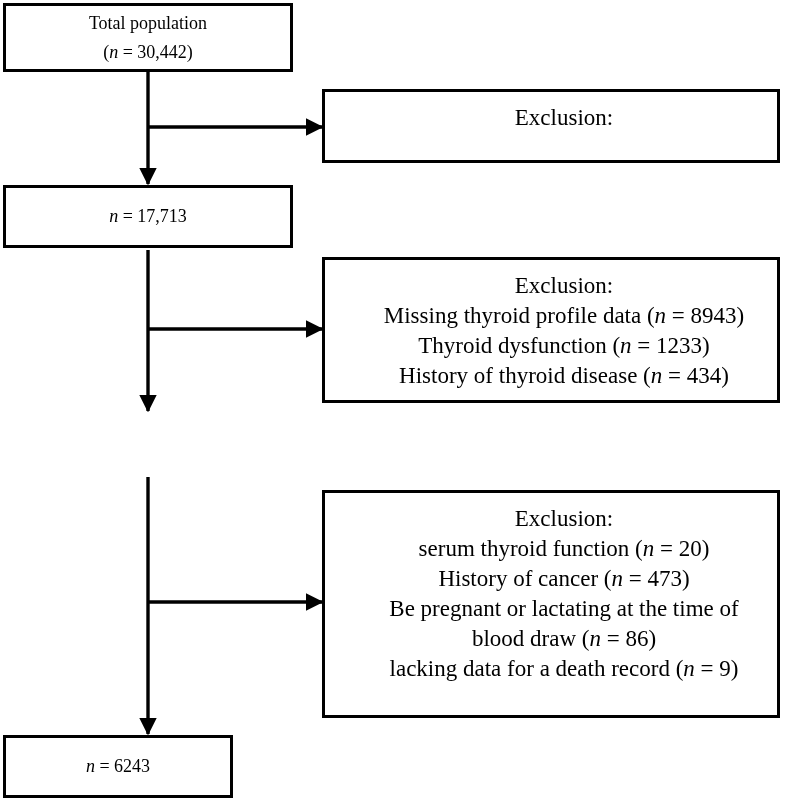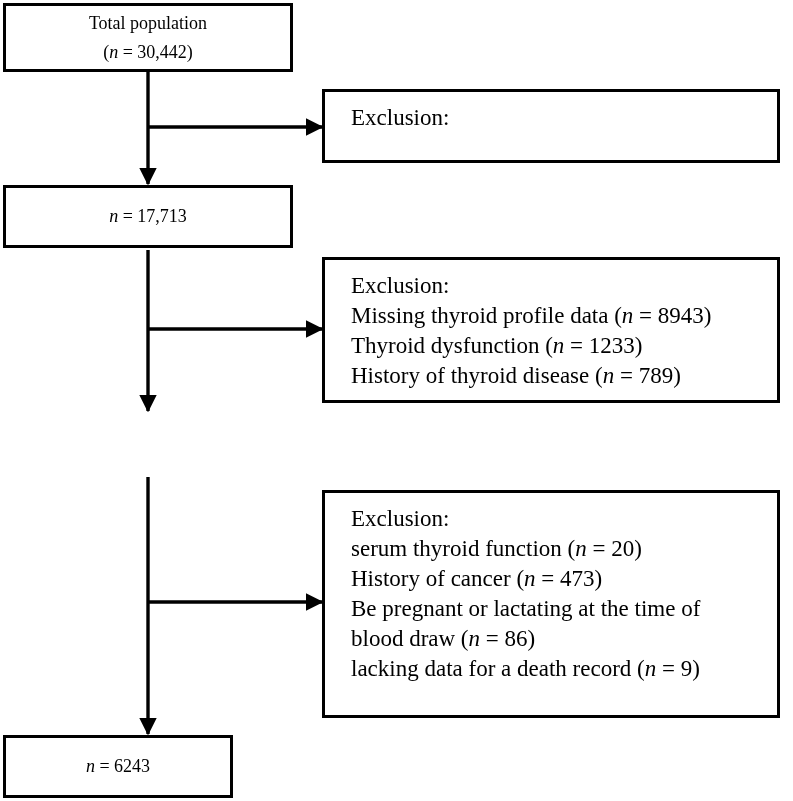--- a/index.html
+++ b/index.html
@@ -28,20 +28,21 @@
     justify-content: center;
     text-align: center;
   }
   .flow-text {
     font-size: 18px;
     line-height: 29px;
     white-space: pre-line;
   }
   .excl-box {
     padding: 11px 0 8px 26px;
+    text-align: center;
   }
   .excl-line {
     font-size: 23px;
     line-height: 30px;
     white-space: nowrap;
   }
   .ital {
     font-style: italic;
   }
   svg.connectors {
@@ -91,21 +92,21 @@
   </div>
 
   <div class="box flow-box" style="left:3px; top:185px; width:290px; height:63px;">
     <div class="flow-text"><span class="ital">n</span><span> = 17,713</span></div>
   </div>
 
   <div class="box excl-box" style="left:322px; top:257px; width:458px; height:146px;">
     <div class="excl-line">Exclusion:</div>
     <div class="excl-line"><span>Missing thyroid profile data (</span><span class="ital">n</span><span> = 8943)</span></div>
     <div class="excl-line"><span>Thyroid dysfunction (</span><span class="ital">n</span><span> = 1233)</span></div>
-    <div class="excl-line"><span>History of thyroid disease (</span><span class="ital">n</span><span> = 789)</span></div>
+    <div class="excl-line"><span>History of thyroid disease (</span><span class="ital">n</span><span> = 434)</span></div>
   </div>
 
 
   <div class="box excl-box" style="left:322px; top:490px; width:458px; height:228px;">
     <div class="excl-line">Exclusion:</div>
     <div class="excl-line"><span>serum thyroid function (</span><span class="ital">n</span><span> = 20)</span></div>
     <div class="excl-line"><span>History of cancer (</span><span class="ital">n</span><span> = 473)</span></div>
     <div class="excl-line"><span>Be pregnant or lactating at the time of</span><span class="ital"></span><span></span></div>
     <div class="excl-line"><span>blood draw (</span><span class="ital">n</span><span> = 86)</span></div>
     <div class="excl-line"><span>lacking data for a death record (</span><span class="ital">n</span><span> = 9)</span></div>

